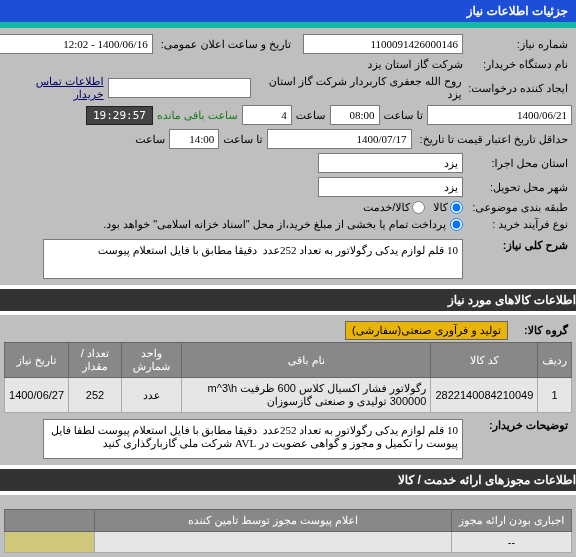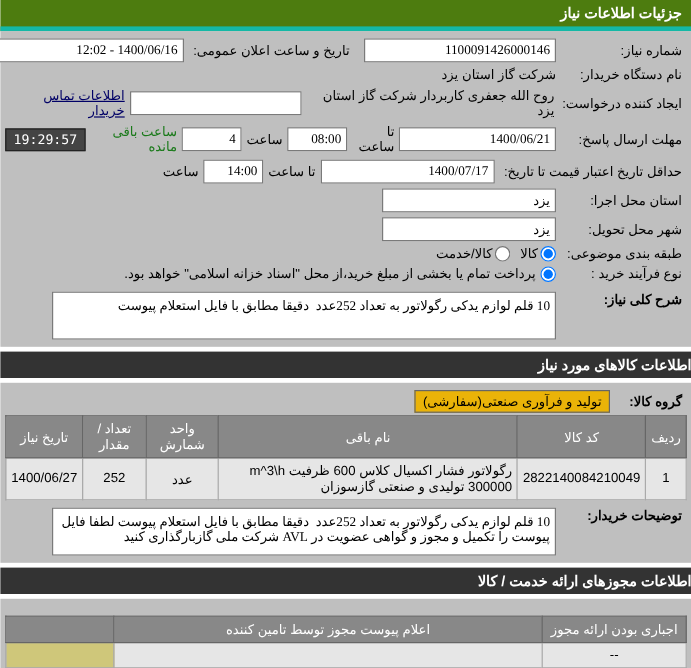--- a/index.html
+++ b/index.html
@@ -1,17 +1,17 @@
 <!DOCTYPE html>
 <html lang="fa" dir="rtl"><head>
 <meta charset="utf-8">
 <style>
 *{box-sizing:border-box;margin:0;padding:0}
 body{font-family:Tahoma,Arial,sans-serif;font-size:11px;background:#fff;direction:rtl;width:576px}
-.header-bar{background:#4d7c0f;color:#fff;padding:4px 8px;border-bottom:4px solid #14b8a6;font-weight:bold;font-size:12px}
+.header-bar{background:#1d4ed8;color:#fff;padding:4px 8px;border-bottom:6px solid #14b8a6;font-weight:bold;font-size:12px}
 .label{font-size:11px;padding:0 4px;white-space:nowrap;min-width:105px;text-align:right}
 .input{background:#fff;border:1px solid #7a7a7a;padding:2px 4px;height:20px;font-size:11px;min-width:110px;font-family:Tahoma}
 .input-wide{min-width:160px}
 .input-sm{min-width:50px;width:50px}
 .link{color:#006;text-decoration:underline;cursor:pointer;font-size:11px}
 .radio-group{display:flex;gap:8px;align-items:center}
 .radio-item{display:flex;align-items:center;gap:2px;font-size:11px}
 .green-text{color:#1a7a1a;font-size:11px}
 .black-bar{background:#333;color:#fff;padding:4px 0;font-weight:bold;font-size:12px;margin:4px 0}
 .dark-row{background:#555;color:#fff;padding:4px 8px;font-size:11px}
@@ -48,21 +48,20 @@
   </div>
 
   <div class="form-line">
     <span class="label">ایجاد کننده درخواست:</span>
     <span>روح الله جعفری کاربردار شرکت گاز استان یزد</span>
     <input class="input" style="min-width: 70px;">
     <span class="link">اطلاعات تماس خریدار</span>
   </div>
 
   <div class="form-line">
-    <span class="label">مهلت ارسال پاسخ:</span>
     <input class="input" readonly="" value="1400/06/21" style="">
     <span>تا ساعت</span>
     <input class="input input-sm" readonly="" value="08:00" style="">
     <span>ساعت</span>
     <input class="input input-sm" readonly="" value="4" style="">
     <span class="green-text">ساعت باقی مانده</span>
     <span class="countdown">19:29:57</span>
   </div>
 
   <div class="form-line">

